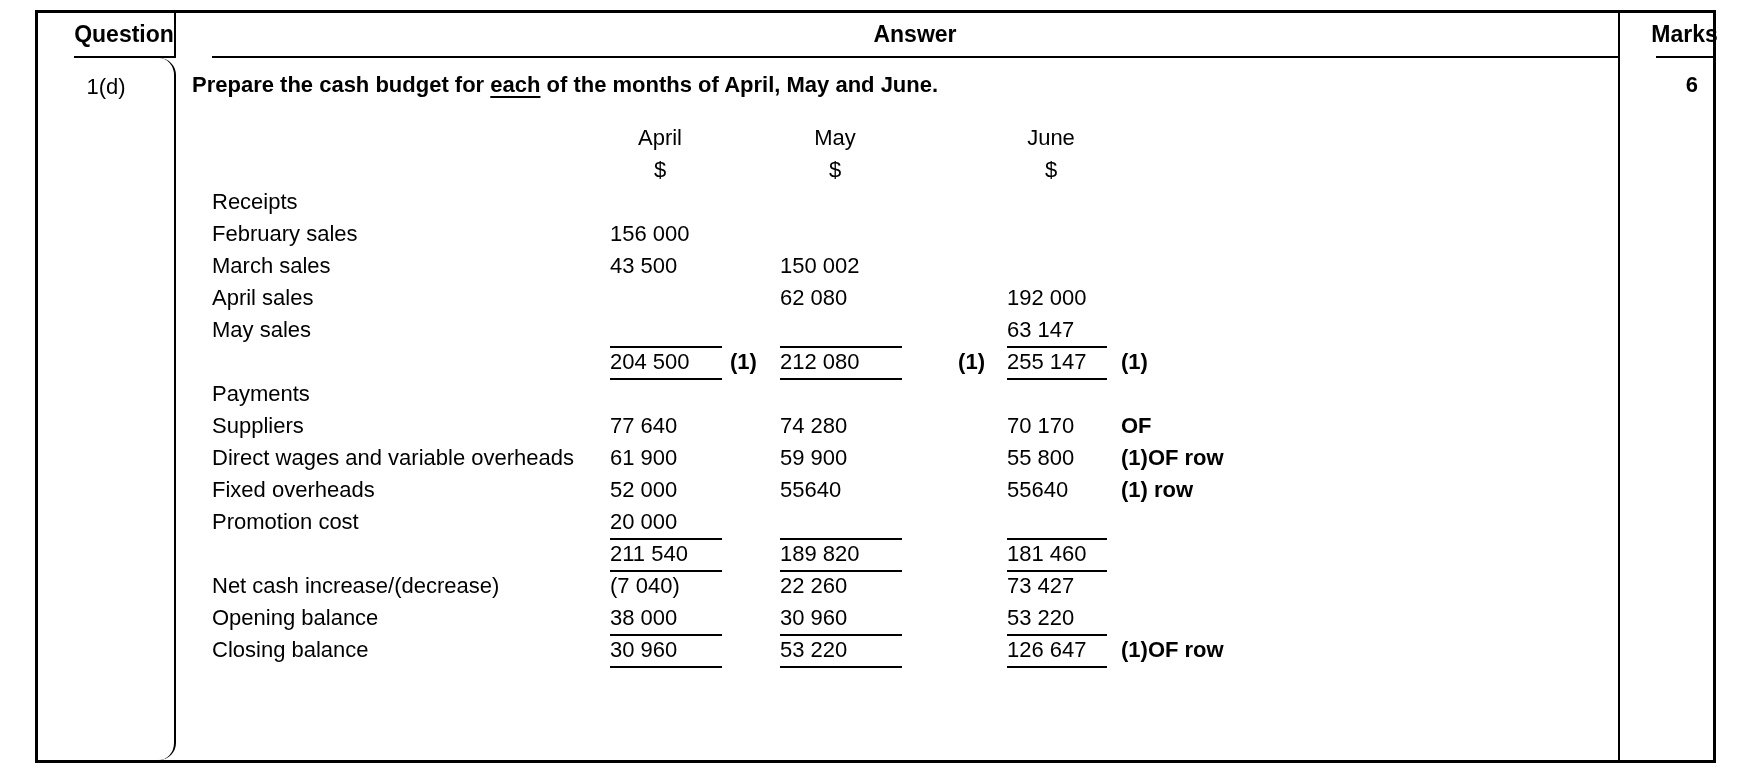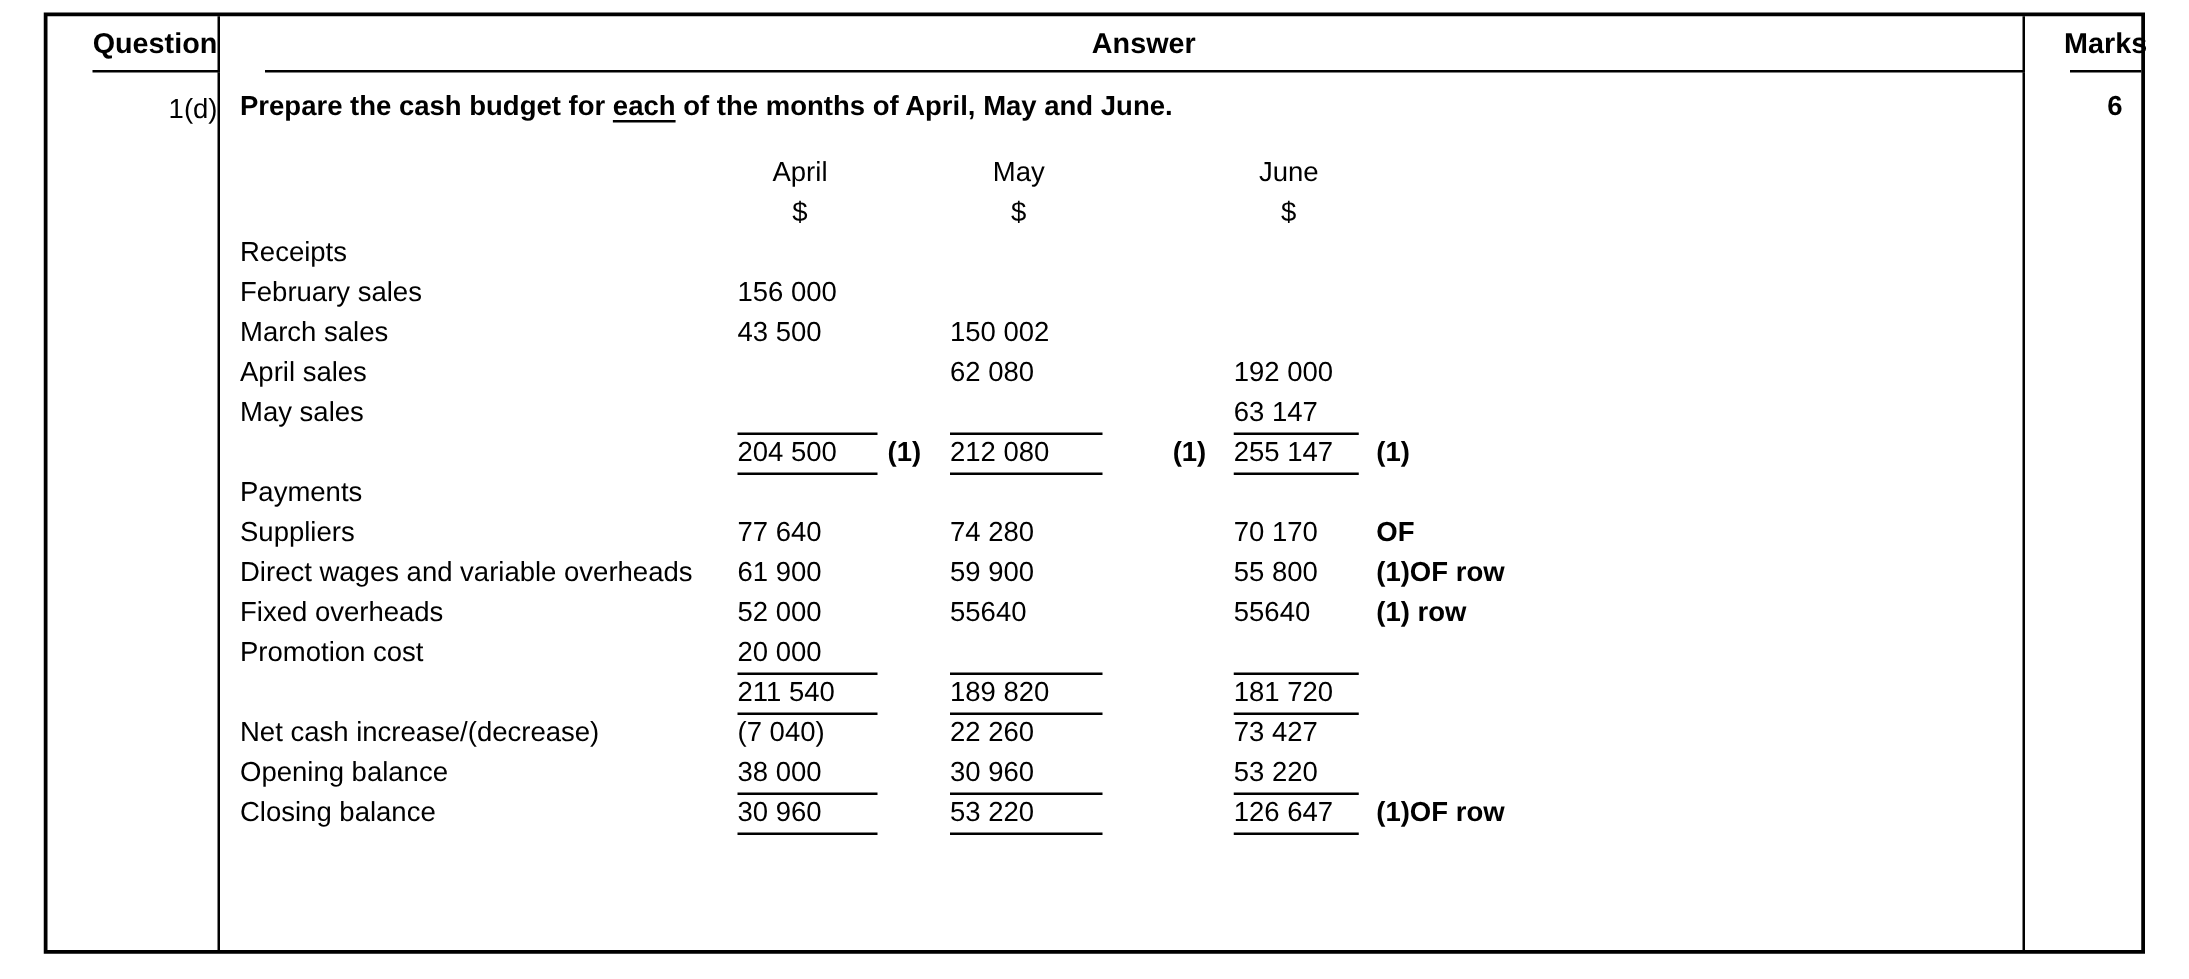--- a/index.html
+++ b/index.html
@@ -16,28 +16,28 @@
     display: grid;
     grid-template-columns: 138px 1fr 93px;
     grid-template-rows: 45px auto;
   }
   .cell-br { border-right: 2px solid #000; }
   .cell-bb { border-bottom: 2px solid #000; }
   .hcell {
     display: flex; align-items: center; justify-content: center;
     font-weight: bold; font-size: 23px; margin-left: 36px;
   }
-  .body-q { min-height: 702px; padding-top: 16px; text-align: right; font-size: 22px; }
+  .body-q { min-height: 702px; padding-top: 16px; text-align: center; font-size: 22px; border-radius: 17px; }
   .body-a { padding: 14px 8px 20px 16px; font-size: 22px; }
   .body-m { padding: 14px 15px 0 0; text-align: right; font-weight: bold; font-size: 22px; }
 
   .prompt { font-size: 22px; font-weight: bold; }
   .prompt .u { text-decoration: underline; text-decoration-thickness: 2px; text-underline-offset: 4px; }
 
-  .budget { margin: 24px 0 0 0; font-size: 22px; }
+  .budget { margin: 24px 0 0 20px; font-size: 22px; }
   .brow {
     display: grid;
     grid-template-columns: 398px 112px 58px 122px 105px 100px 1fr;
     height: 32px; line-height: 32px;
     white-space: nowrap;
   }
   .num { text-align: left; padding-right: 12px; }
   .cen { text-align: center; }
   .mk  { font-weight: bold; padding-left: 8px; }
   .mk2 { font-weight: bold; text-align: right; padding-right: 22px; }
@@ -180,21 +180,21 @@
     <div class="mk2 m2"></div>
     <div class="num c3 rule"></div>
     <div class="ann m3"></div>
   </div>
             <div class="brow">
     <div class="lbl"></div>
     <div class="num c1 rule">211 540</div>
     <div class="mk m1"></div>
     <div class="num c2 rule">189 820</div>
     <div class="mk2 m2"></div>
-    <div class="num c3 rule">181 720</div>
+    <div class="num c3 rule">181 460</div>
     <div class="ann m3"></div>
   </div>
             <div class="brow">
     <div class="lbl">Net cash increase/(decrease)</div>
     <div class="num c1">(7 040)</div>
     <div class="mk m1"></div>
     <div class="num c2">22 260</div>
     <div class="mk2 m2"></div>
     <div class="num c3">73 427</div>
     <div class="ann m3"></div>

